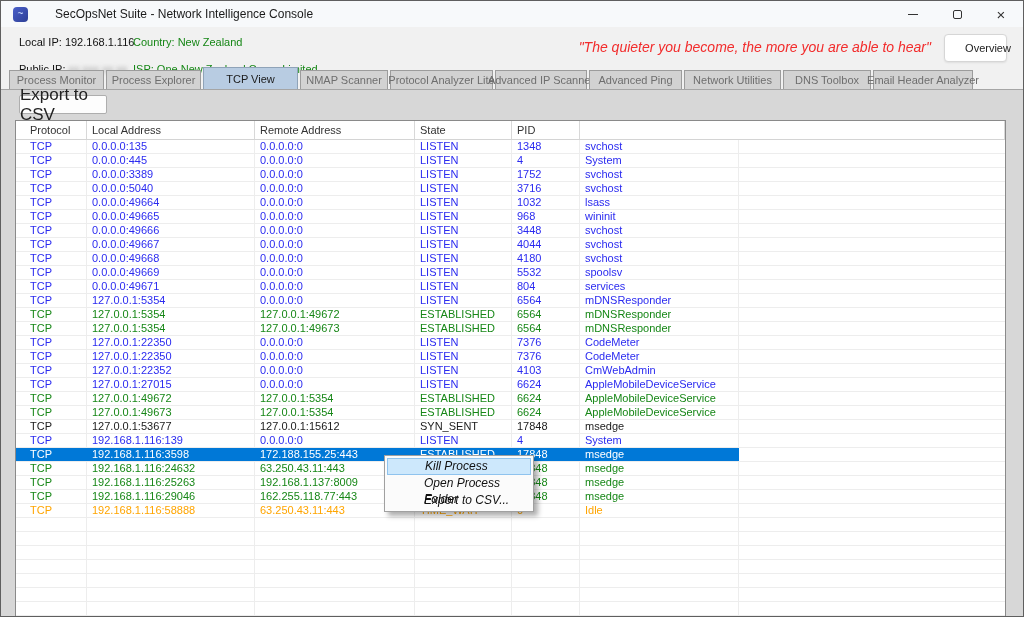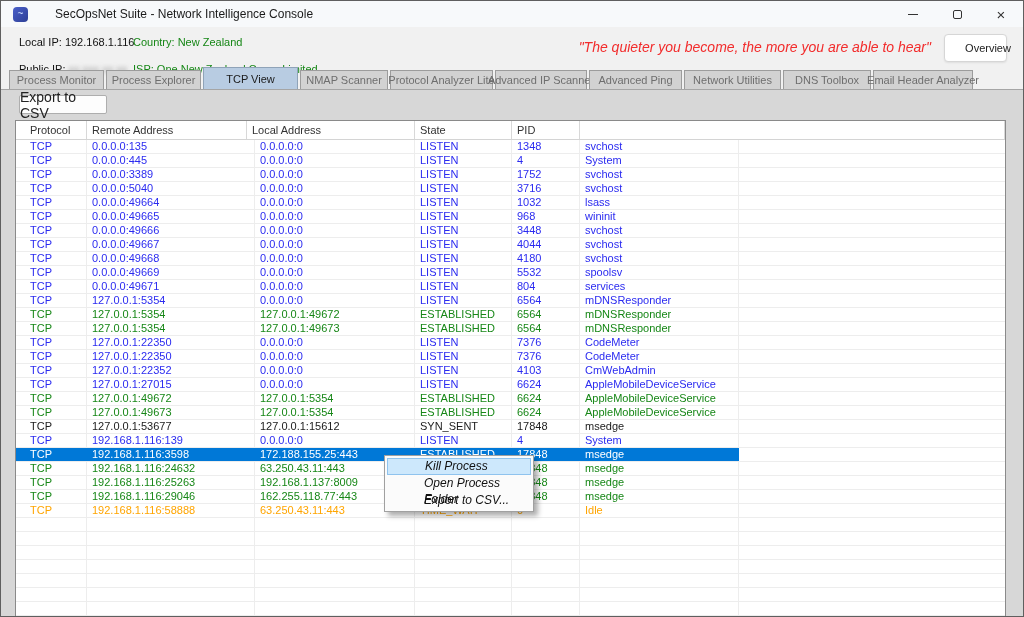--- a/index.html
+++ b/index.html
@@ -32,21 +32,21 @@
     display:flex; align-items:center; justify-content:center; box-shadow:0 1px 2px rgba(0,0,0,.08);padding-left:25px; }
   
   .tab-bar{ position:absolute; top:66px; left:8px; height:22px; display:flex; align-items:flex-end; z-index:3; }
   .tab{ height:19px; background:#d2d2d2; border:1px solid #9c9c9c; border-bottom:none; margin-right:2px;
     display:flex; align-items:center; justify-content:center; font-size:11px; color:#6e6e6e;
     padding:0 10px; white-space:nowrap; cursor:default; }
   .tab.selected{ height:22px; background:#b8cce2; border-color:#8fa3b8; color:#1a1a1a; }
   
   .panel{ position:absolute; top:88px; left:0; right:0; bottom:0; background:#d7d7d7; border-top:1px solid #a5a5a5; }
   .export-btn{ position:absolute; top:5px; left:18px; width:88px; height:19px; background:#fdfdfd;
-    border:1px solid #aeaeae; border-radius:2px; font-size:14px; color:#222;
+    border:1px solid #aeaeae; border-radius:2px; font-size:17px; color:#222;
     display:flex; align-items:center; justify-content:center; }
   
   .grid{ position:absolute; top:30px; left:14px; width:991px; height:497px; background:#fff;
     border:1px solid #8a8a8a; overflow:hidden; }
   .grow{ display:flex; height:14px; line-height:13px; font-size:11px; border-bottom:1px solid #ededed; white-space:nowrap; }
   .grow.header{ height:19px; line-height:18px; color:#333; border-bottom:1px solid #d4d4d4; }
   .cell{ overflow:hidden; border-right:1px solid #ededed; padding-left:5px; flex:none; }
   .grow.header .cell{ border-right:1px solid #d8d8d8; }
   .cell.c0{ width:71px; padding-left:14px; }
   .cell.c1{ width:168px; }
@@ -115,22 +115,22 @@
       <div class="tab" style="width: 97px;">Network Utilities</div>
       <div class="tab" style="width: 88px;">DNS Toolbox</div>
       <div class="tab" style="width: 100px;">Email Header Analyzer</div>
     </div>
 
   <div class="panel">
     <div class="export-btn">Export to CSV</div>
     <div class="grid">
       <div class="grow header" id="grid-header">
           <div class="cell c0">Protocol</div>
+          <div class="cell c1">Local Address</div>
           <div class="cell c2">Remote Address</div>
-          <div class="cell c1">Local Address</div>
           <div class="cell c3">State</div>
           <div class="cell c4">PID</div>
           <div class="cell filler"></div>
         </div>
       <div id="grid-body">
           <div class="grow status-listen">
             <div class="cell c0">TCP</div>
             <div class="cell c1">0.0.0.0:135</div>
             <div class="cell c2">0.0.0.0:0</div>
             <div class="cell c3">LISTEN</div>

